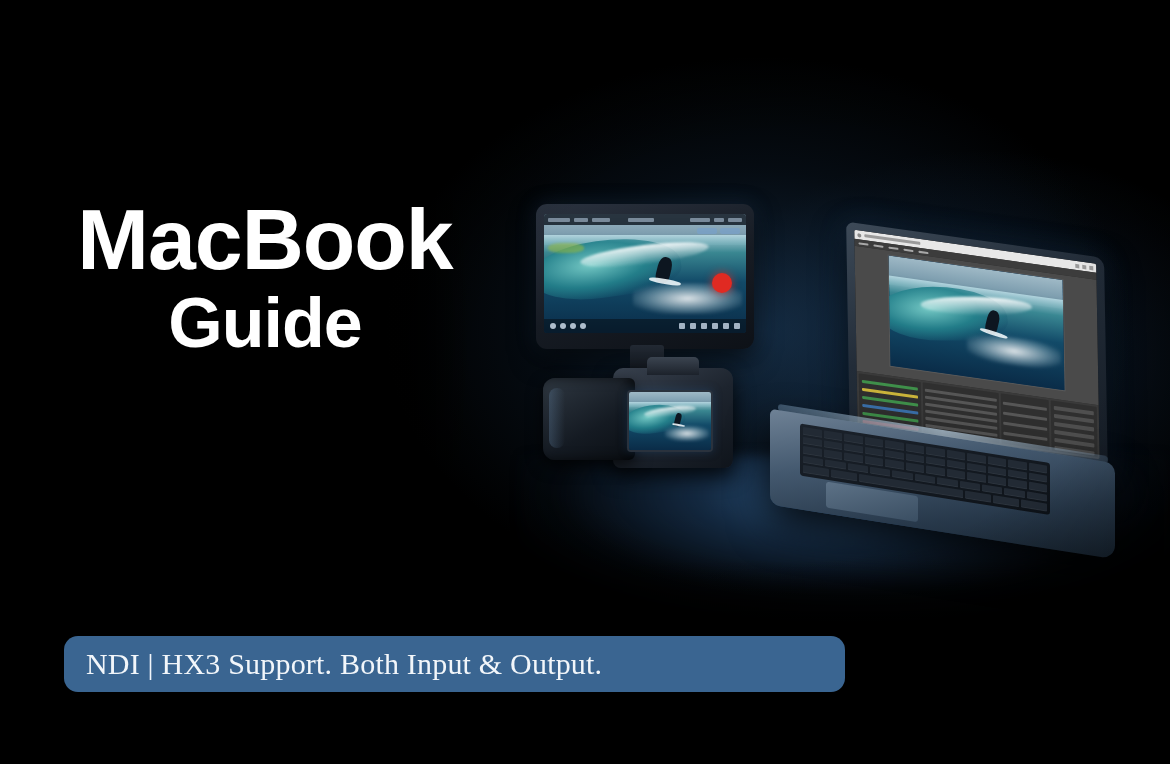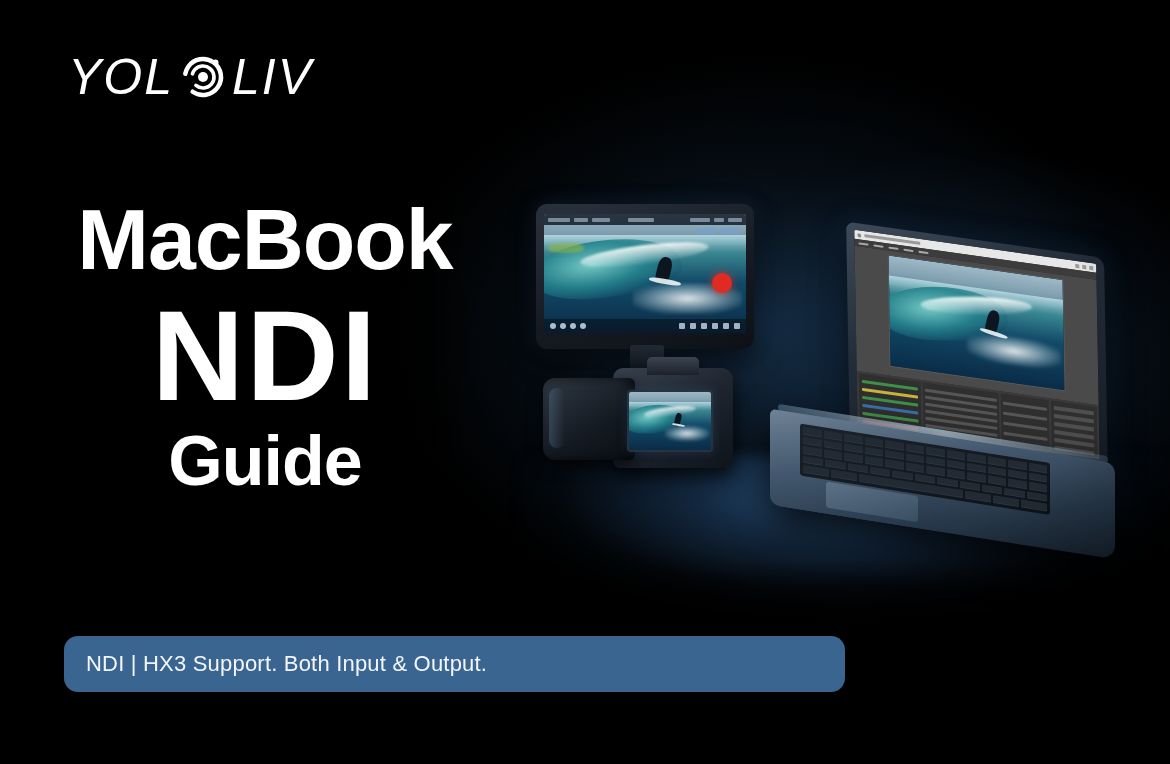--- a/index.html
+++ b/index.html
@@ -76,23 +76,23 @@
   .banner{
     position:absolute; left:64px; top:636px;
     width:781px; height:56px;
     background:#3a6591;
     border-radius:14px;
     display:flex; align-items:center;
     padding-left:22px;
     box-shadow:0 2px 10px rgba(0,0,0,0.5);
   }
   .banner-text{
-    color:#f2f6fa; font-size:22px; font-weight:400; letter-spacing:0.2px;
+    color:#f2f6fa; font-size:30px; font-weight:400; letter-spacing:0.2px;
     white-space:nowrap;
-    font-family:Liberation Sans, sans-serif;
+    font-family:Liberation Serif, serif;
   }
 
   
   .devices{ position:absolute; inset:0; }
 
   
   .monitor{
     position:absolute; left:536px; top:204px; width:218px; height:145px;
     background:linear-gradient(160deg,#2b3340 0%,#161b23 55%,#0d1117 100%);
     border-radius:11px;
@@ -512,36 +512,23 @@
         <div class="lap-pad"></div>
       </div>
 
     </div>
 
   </div>
 
   <div class="bg-vign"></div>
   <div class="bg-leftmask"></div>
 
-  <div class="logo">
-    <span class="logo-text">YOL</span>
-    <span class="logo-mark">
-      <svg viewBox="0 0 52 52" xmlns="http://www.w3.org/2000/svg">
-        <path d="M8 26 a18 18 0 1 0 36 0 a18 18 0 1 0 -36 0" fill="none" stroke="#ffffff" stroke-width="4.5" stroke-dasharray="92 26" stroke-linecap="round" transform="rotate(-55 26 26)"></path>
-        <path d="M15 26 a11 11 0 1 0 22 0 a11 11 0 1 0 -22 0" fill="none" stroke="#ffffff" stroke-width="3.6" stroke-dasharray="56 18" stroke-linecap="round" transform="rotate(-50 26 26)"></path>
-        <circle cx="26" cy="26" r="5" fill="#ffffff"></circle>
-        <circle cx="38.5" cy="11.5" r="3" fill="#ffffff"></circle>
-      </svg>
-    </span>
-    <span class="logo-text">LIV</span>
-  </div>
 
   <div class="headline">
     <span class="h-line h-complete">MacBook</span>
-    <span class="h-line h-ndi">NDI</span>
     <span class="h-line h-guide">Guide</span>
   </div>
 
   <div class="banner">
     <span class="banner-text">NDI | HX3 Support. Both Input &amp; Output.</span>
   </div>
 
 </div>
 
 </body></html>

